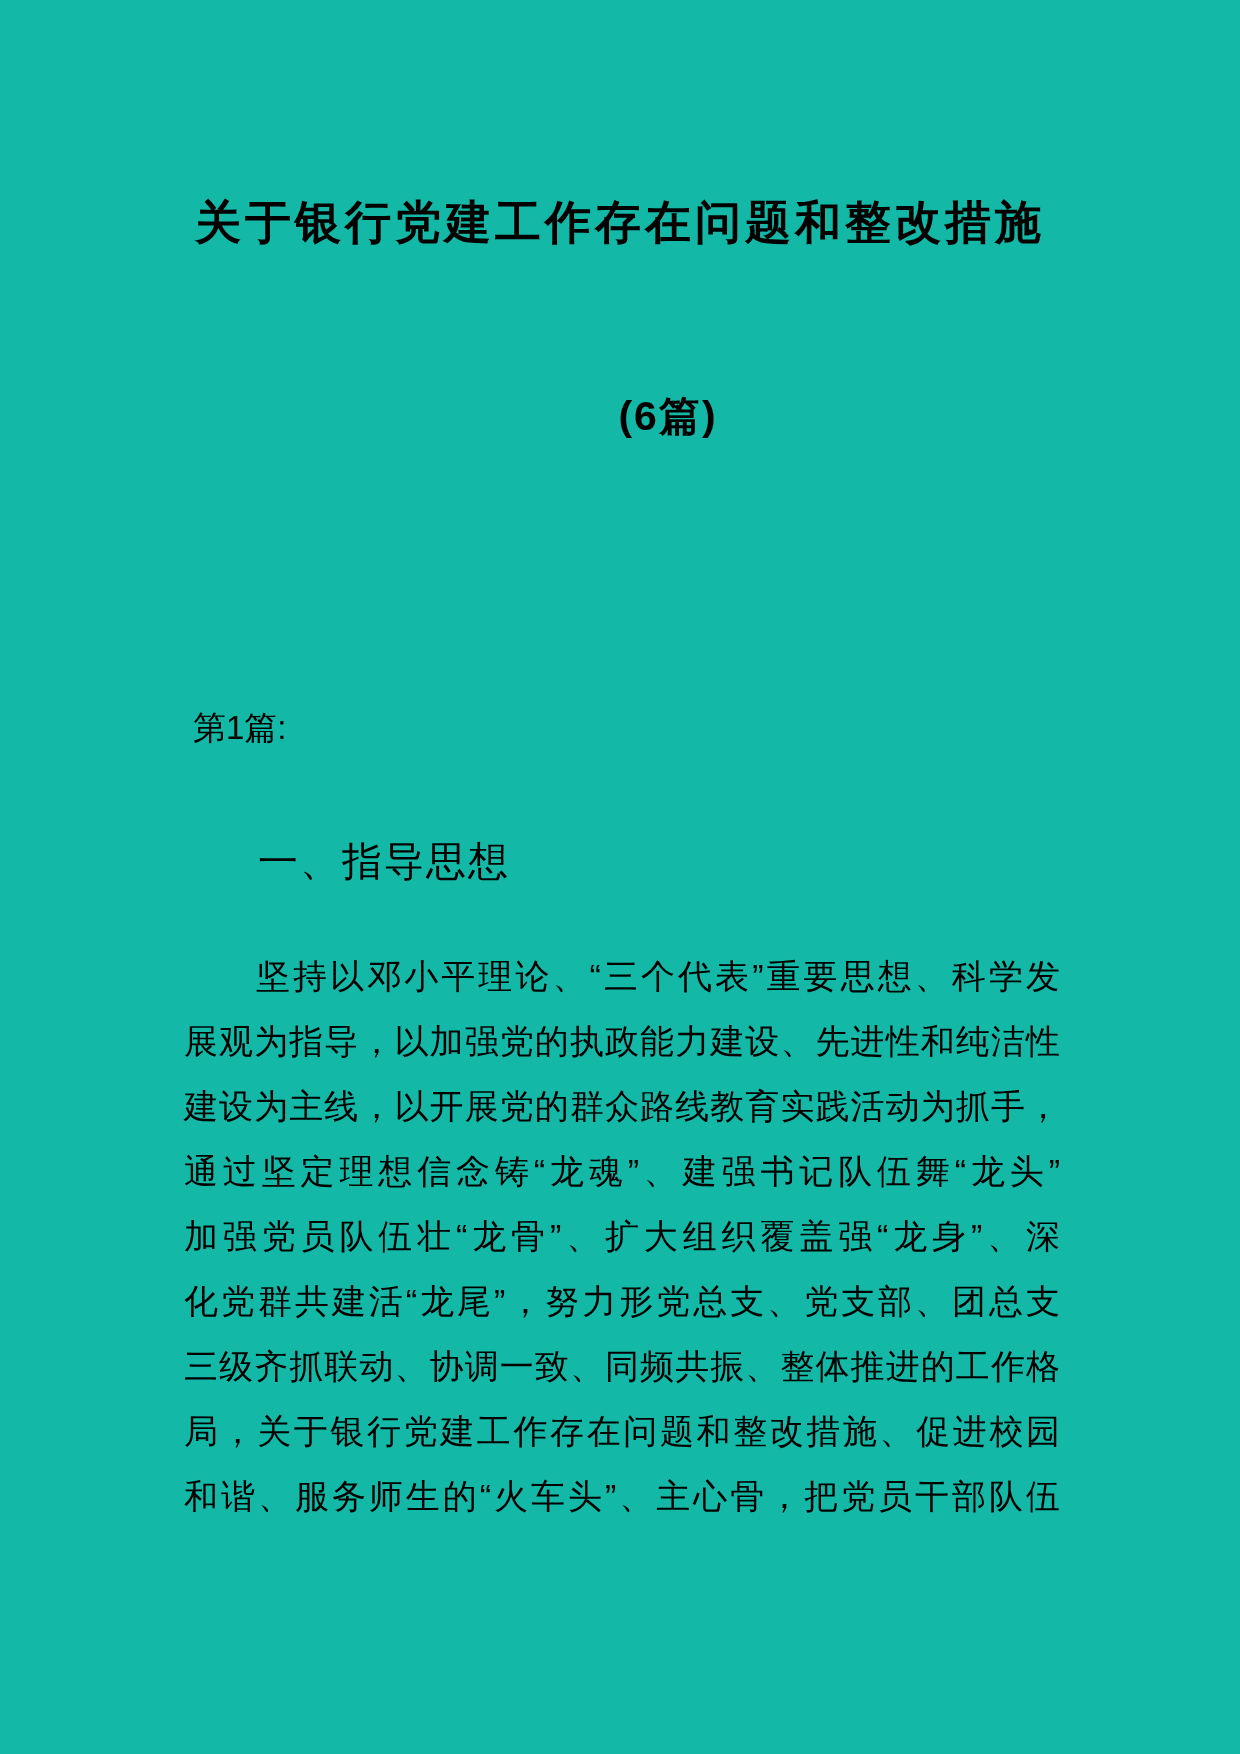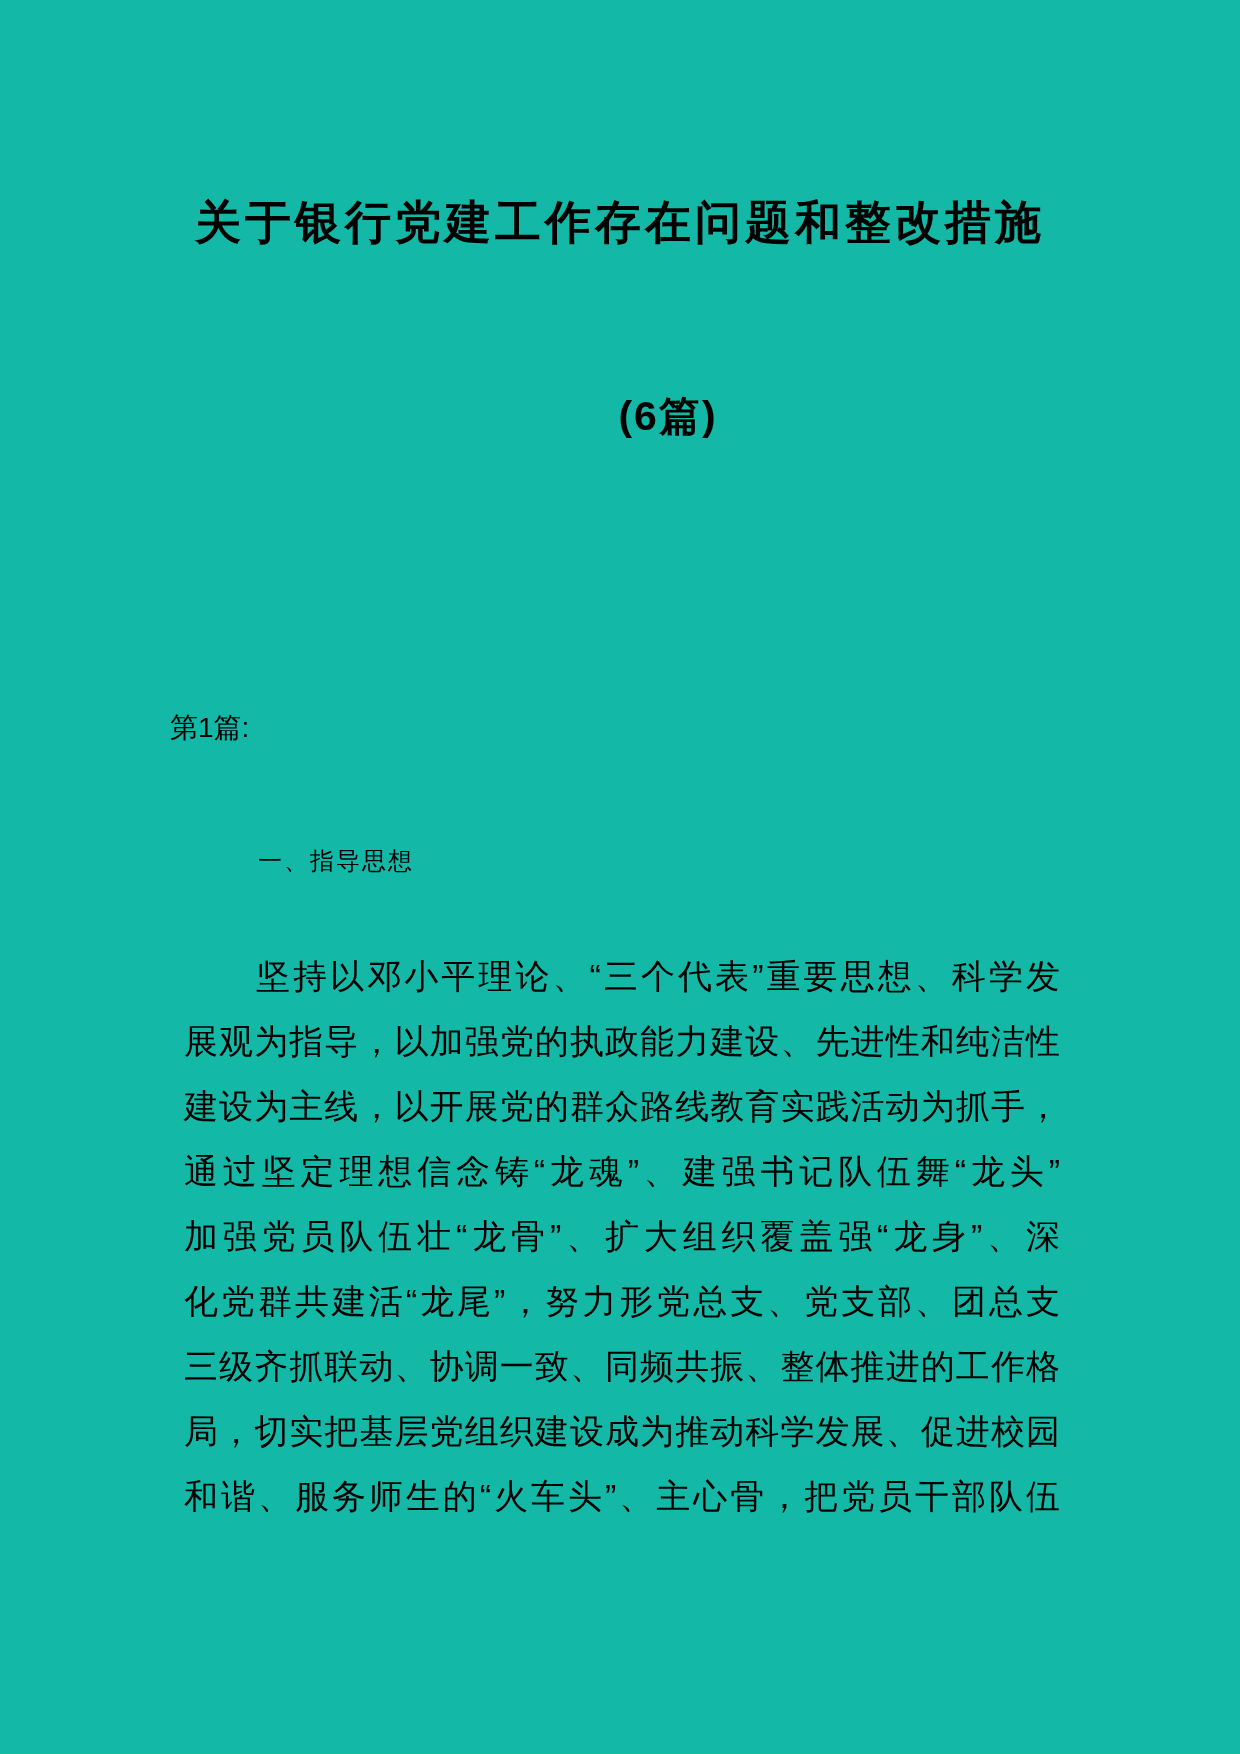--- a/index.html
+++ b/index.html
@@ -39,31 +39,31 @@
     font-size: 41px;
     line-height: 56px;
     font-weight: 900;
     letter-spacing: 2px;
     color: #000000;
     padding-left: 48px;
   }
   .article-label {
     position: absolute;
     top: 706px;
-    left: 170px;
-    font-size: 28px;
+    left: 193px;
+    font-size: 33px;
     line-height: 44px;
     font-weight: 400;
     color: #000000;
   }
   .section-heading {
     position: absolute;
     top: 838px;
     left: 258px;
-    font-size: 24px;
+    font-size: 40px;
     line-height: 46px;
     font-weight: 400;
     letter-spacing: 2px;
     color: #000000;
   }
   .body-paragraph {
     position: absolute;
     top: 944px;
     left: 184px;
     width: 876px;
@@ -90,15 +90,15 @@
 
   <div class="section-heading">一、指导思想</div>
 
   <p class="body-paragraph">坚持以邓小平理论、“三个代表”重要思想、科学发
 展观为指导，以加强党的执政能力建设、先进性和纯洁性
 建设为主线，以开展党的群众路线教育实践活动为抓手，
 通过坚定理想信念铸“龙魂”、建强书记队伍舞“龙头”
 加强党员队伍壮“龙骨”、扩大组织覆盖强“龙身”、深
 化党群共建活“龙尾”，努力形党总支、党支部、团总支
 三级齐抓联动、协调一致、同频共振、整体推进的工作格
-局，切实把基层党组织建设成为推动科学发展、促进校园
+局，关于银行党建工作存在问题和整改措施、促进校园
 和谐、服务师生的“火车头”、主心骨，把党员干部队伍</p>
 </div>
 
 </body></html>

